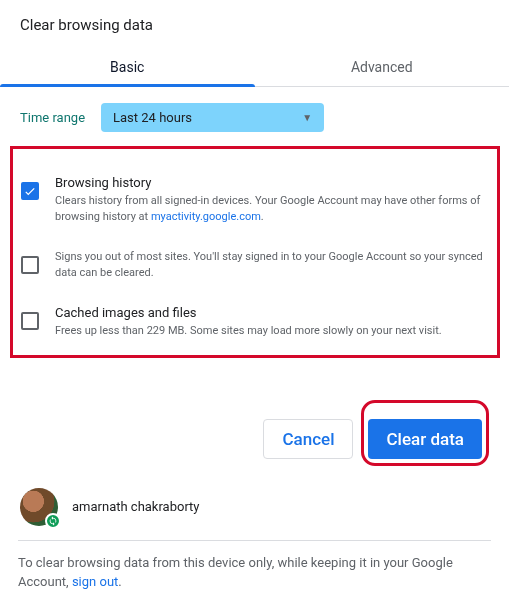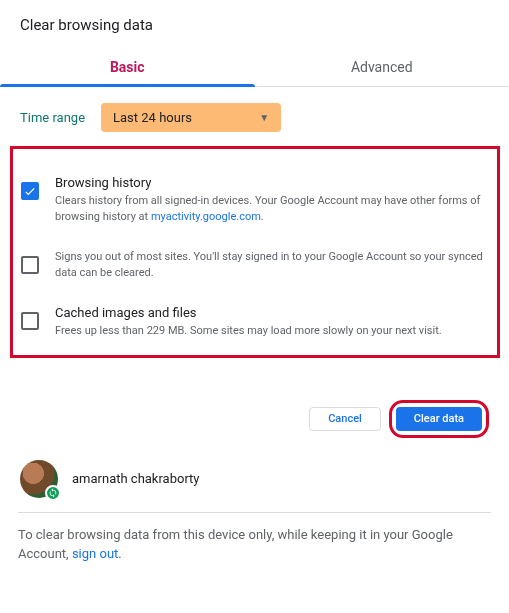--- a/index.html
+++ b/index.html
@@ -25,46 +25,46 @@
     .tab {
       flex: 1;
       text-align: center;
       padding: 11px 0;
       font-size: 14px;
       color: #5f6368;
       cursor: pointer;
       position: relative;
     }
     .tab.active {
-      color: #be185d;
-      font-weight: 700;
+      color: #0f172a;
+      font-weight: 400;
     }
     .tab.active::after {
       content: "";
       position: absolute;
       left: 0; right: 0; bottom: -1px;
       height: 3px;
       background: #1a73e8;
       border-radius: 3px 3px 0 0;
     }
     .time-row {
       display: flex;
       align-items: center;
       padding: 16px 20px 14px 20px;
       gap: 16px;
     }
     .time-label { color: #0f766e; font-size: 13px; }
     .select {
       display: flex;
       align-items: center;
       justify-content: space-between;
-      background: #fdba74;
+      background: #7dd3fc;
       border-radius: 4px;
       padding: 7px 12px;
-      width: 180px;
+      width: 223px;
       cursor: pointer;
       color: #202124;
     }
     .select .caret { color: #5f6368; font-size: 10px; }
     .options-box {
       margin: 0 9px 0 10px;
       border: 3px solid #d4082a;
       padding: 18px 10px 12px 8px;
     }
     .option {
@@ -104,29 +104,30 @@
     }
     .opt-desc .link { color: #1a73e8; cursor: pointer; }
     .actions {
       display: flex;
       justify-content: flex-end;
       gap: 8px;
       padding: 42px 20px 16px 20px;
       align-items: center;
     }
     .btn {
-      height: 24px;
+      height: 40px;
       padding: 0 18px;
       border-radius: 4px;
-      font-size: 11px;
+      font-size: 17px;
       font-weight: 500;
       cursor: pointer;
       display: inline-flex;
       align-items: center;
       justify-content: center;
+      margin-top: 12px;
     }
     .btn-cancel {
       border: 1px solid #dadce0;
       background: #fff;
       color: #1a73e8;
     }
     .btn-primary-wrap {
       border: 3px solid #d4082a;
       padding: 4px;
       border-radius: 14px;

